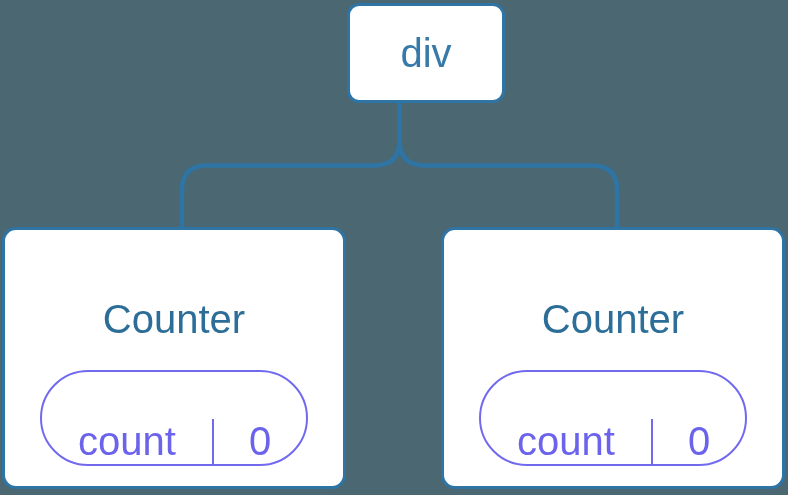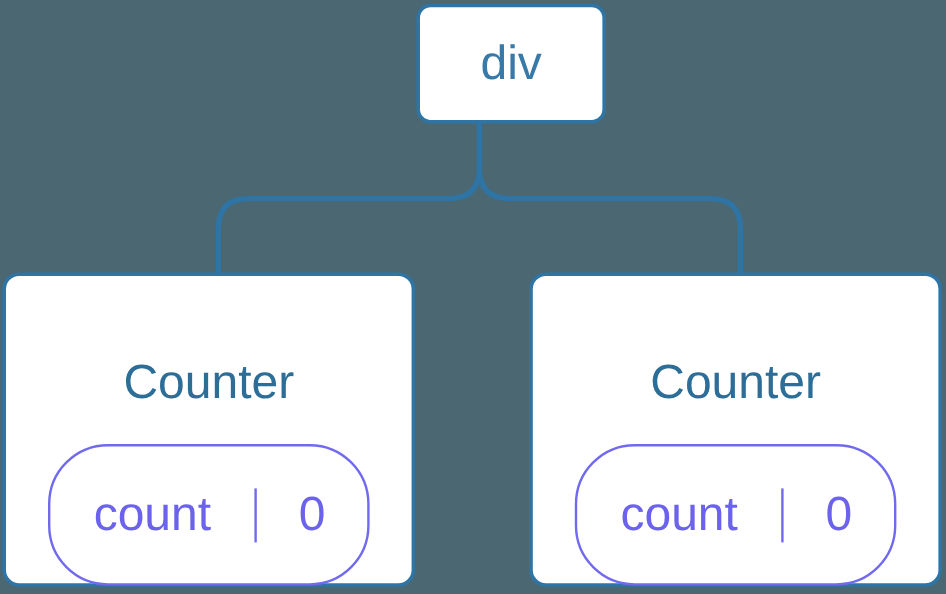--- a/index.html
+++ b/index.html
@@ -47,24 +47,24 @@
   }
   .child-node.left{left:2px;}
   .child-node.right{left:441px;}
   .component-name{
     text-align:center;
     font-size:40px;line-height:50px;
     color:var(--component-label,#2D6E98);
   }
   .state-pill{
     margin:26px auto 0;
-    width:268px;height:118px;
+    width:268px;height:96px;
     border:2.5px solid var(--state-accent,#716AEF);
     border-radius:50px;
-    display:flex;align-items:center;
+    display:flex;align-items:flex-end;
     overflow:hidden;
     background:var(--node-fill,#FFFFFF);
   }
   .state-key{
     width:172px;
     border-right:2.5px solid var(--state-accent,#716AEF);
     display:flex;align-items:center;justify-content:center;
     font-size:40px;
     color:var(--state-text,#6B63EC);
   }

